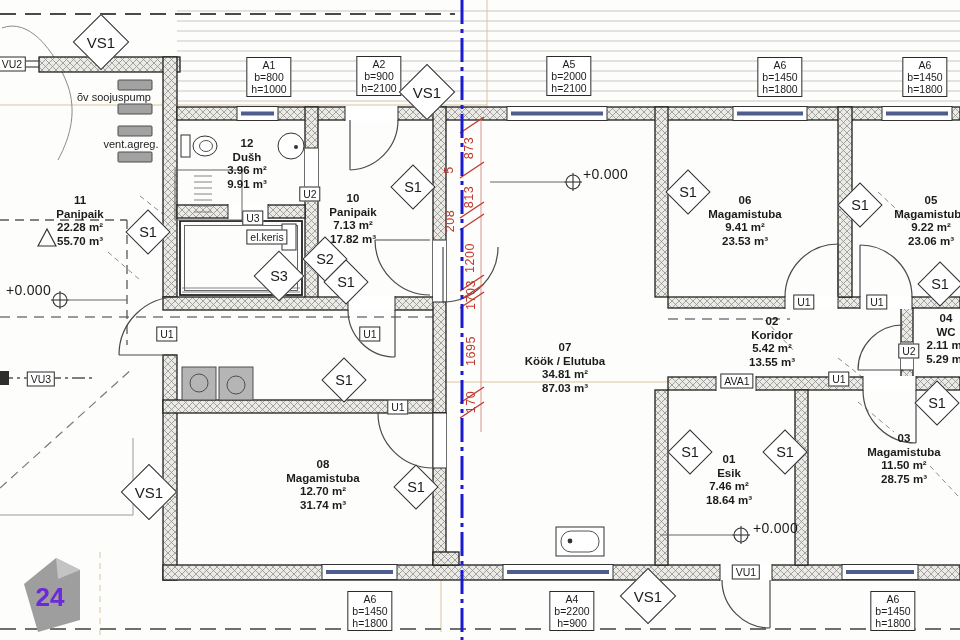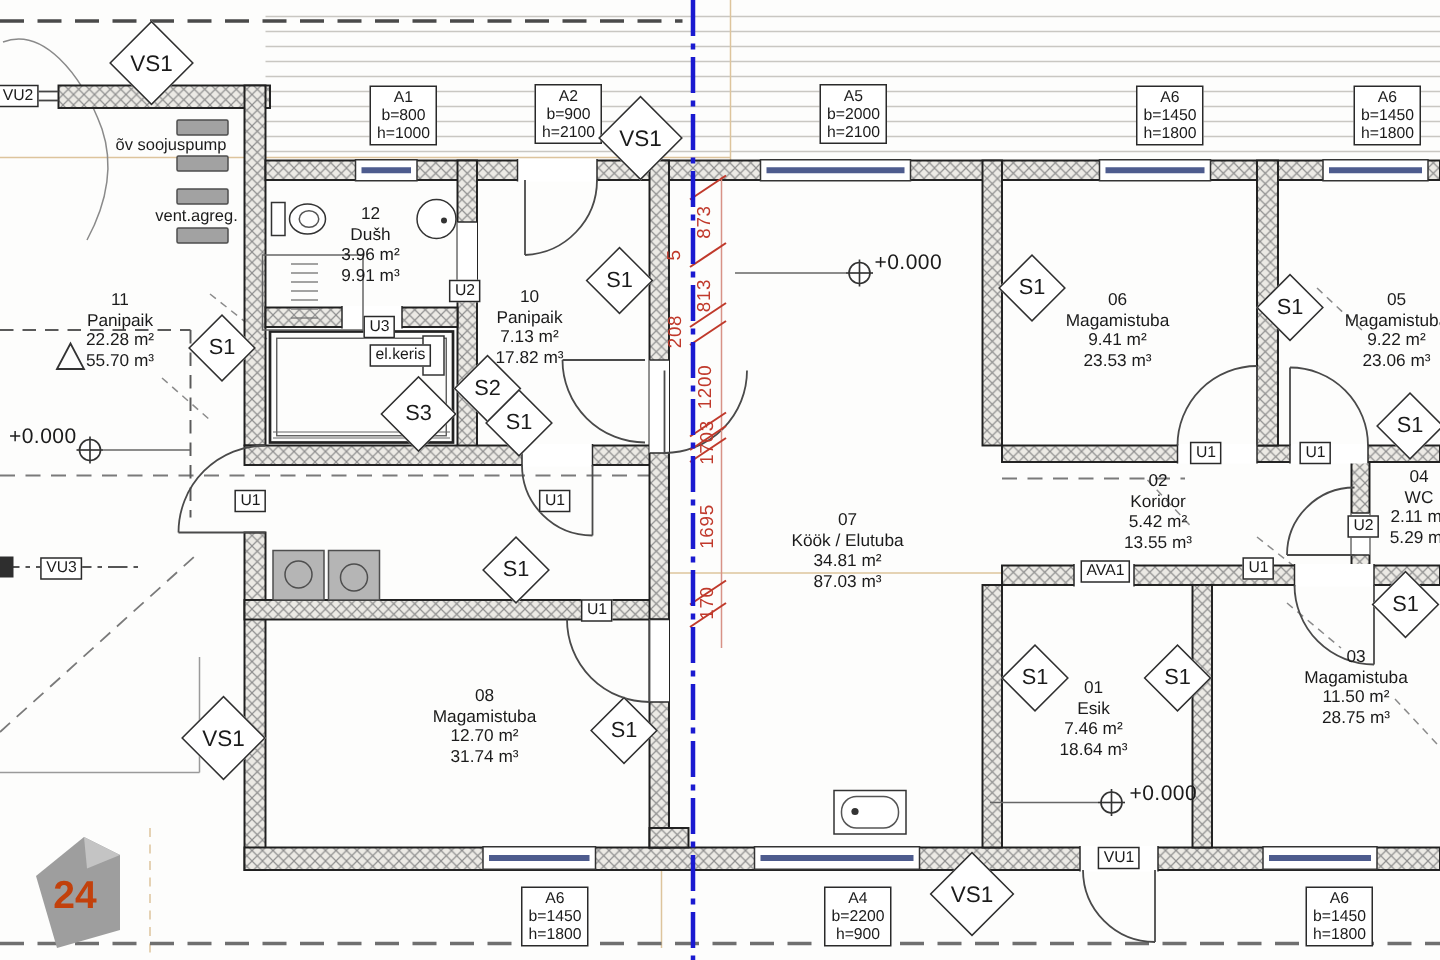--- a/index.html
+++ b/index.html
@@ -1,34 +1,34 @@
 <!DOCTYPE html>
 <html><head>
 <meta charset="utf-8">
 <style>
   html,body{margin:0;padding:0;background:#fff;}
   .plan{position:relative;width:960px;height:640px;background:#fdfdfc;overflow:hidden;
         font-family:"Liberation Sans",sans-serif;color:#1b1b1b;}
   .plan svg{position:absolute;left:0;top:0;}
   .rlabel{position:absolute;transform:translateX(-50%);text-align:center;
-          font-size:11.5px;line-height:13.5px;white-space:nowrap;}
+          font-size:11.5px;line-height:13.5px;white-space:nowrap;font-weight:bold;}
   .wbox{position:absolute;transform:translateX(-50%);border:1px solid #2a2a2a;background:#fff;
         font-size:10.5px;line-height:12px;text-align:center;padding:1px 4px;white-space:nowrap;margin-left:12px;}
   .dtag{position:absolute;transform:translate(-50%,-50%);border:1px solid #2a2a2a;background:#fff;
         font-size:10.5px;line-height:13px;padding:0 3px;white-space:nowrap;}
   .dia{position:absolute;transform:translate(-50%,-50%) rotate(45deg);
        border:1.3px solid #2f2f2f;background:#fff;}
   .dia>span{position:absolute;inset:0;display:flex;align-items:center;justify-content:center;
        transform:rotate(-45deg);font-size:14.5px;}
   .dia.vs>span{font-size:15px;}
   .dim{position:absolute;transform:translate(-50%,-50%) rotate(-90deg);color:#c0392b;
        font-size:12.5px;letter-spacing:.5px;white-space:nowrap;}
   .elev{position:absolute;font-size:14px;letter-spacing:.3px;white-space:nowrap;}
   .eq{position:absolute;transform:translateX(-50%);font-size:11px;white-space:nowrap;}
-  .logo-num{position:absolute;transform:translate(-50%,-50%);font-size:26px;font-weight:bold;color:#c2410c;}
+  .logo-num{position:absolute;transform:translate(-50%,-50%);font-size:26px;font-weight:bold;color:#6d28d9;}
 </style>
 </head>
 <body>
 
 <div class="plan">
 
 <svg width="960" height="640" viewBox="0 0 960 640">
   <defs>
     <pattern id="hatch" width="7" height="7" patternUnits="userSpaceOnUse">
       <rect width="7" height="7" fill="#eceae5"></rect>

